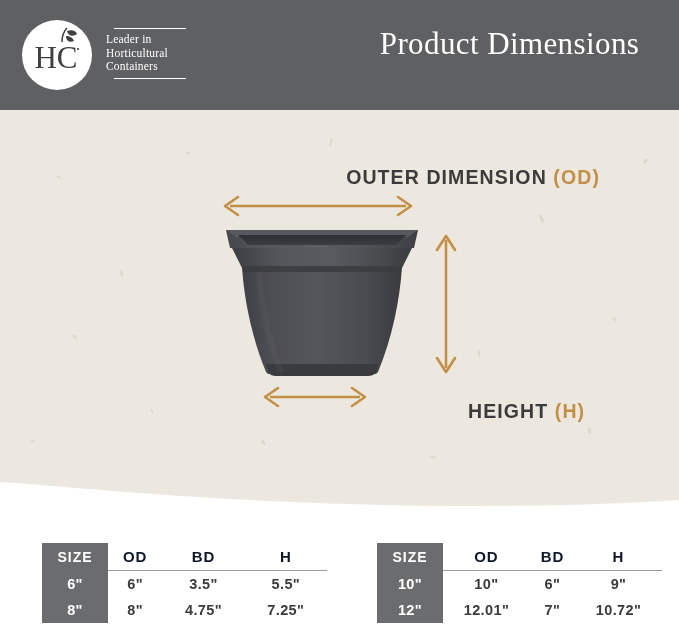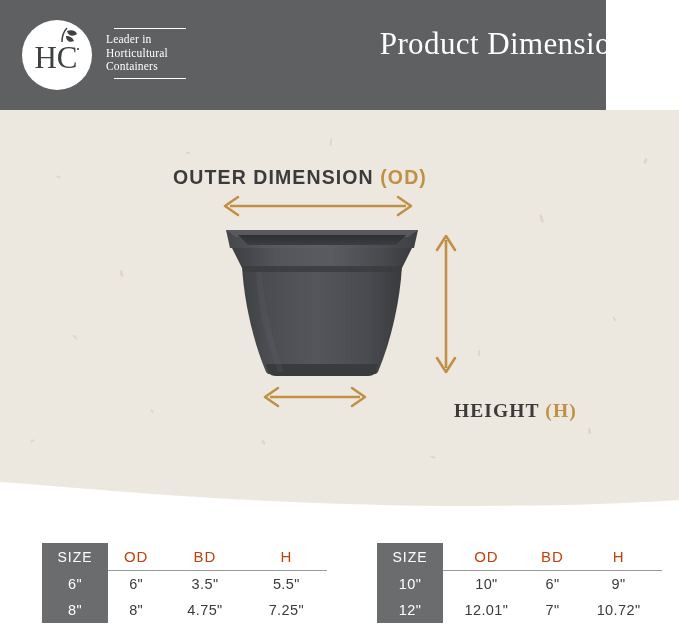--- a/index.html
+++ b/index.html
@@ -15,21 +15,21 @@
     width: 679px;
     height: 636px;
     background: #ffffff;
     overflow: hidden;
   }
 
   
   #header-bar {
     position: absolute;
     left: 0; top: 0;
-    width: 606px;
+    width: 679px;
     height: 110px;
     background: #5f6062;
   }
   #logo-block {
     position: absolute;
     left: 18px; top: 16px;
     width: 175px; height: 78px;
   }
   #logo-circle {
     position: absolute;
@@ -115,23 +115,23 @@
     position: absolute;
     font-family: "Liberation Sans", sans-serif;
     font-weight: bold;
     font-size: 19.5px;
     letter-spacing: 1.1px;
     color: #3b3b3b;
     white-space: nowrap;
   }
   .dim-label .tag { color: #c28f46; }
 
-  #label-od { left: 0; top: 56px; width: 600px; text-align: center; }
+  #label-od { left: 0; top: 56px; width: 600px; text-align: right; }
   #label-bd { left: 0; top: 309px; width: 600px; text-align: center; }
-  #label-h  { left: 454px; top: 290px; font-family: Liberation Serif, serif; }
+  #label-h  { left: 468px; top: 290px; }
 
   #arrow-od { position: absolute; left: 218px; top: 84px; }
   #arrow-bd { position: absolute; left: 260px; top: 275px; }
   #arrow-h  { position: absolute; left: 434px; top: 120px; }
 
   #pot { position: absolute; left: 222px; top: 112px; }
 
   
   .dim-table {
     position: absolute;
@@ -140,26 +140,26 @@
     border-collapse: collapse;
     font-family: "Liberation Sans", sans-serif;
   }
   #table-left  { left: 42px; }
   #table-right { left: 377px; }
 
   .dim-table td, .dim-table th {
     padding: 0;
     margin: 0;
     text-align: center;
-    font-weight: normal;
+    font-weight: bold;
   }
   .dim-table th {
     height: 27px;
     font-size: 15px;
-    color: #c2410c;
+    color: #0f172a;
     letter-spacing: 1px;
     vertical-align: middle;
   }
   .dim-table th.size-head {
     background: #6b6c6e;
     color: #ffffff;
     width: 66px;
     font-size: 14px;
   }
   .dim-table tr.head-row th:not(.size-head) {

